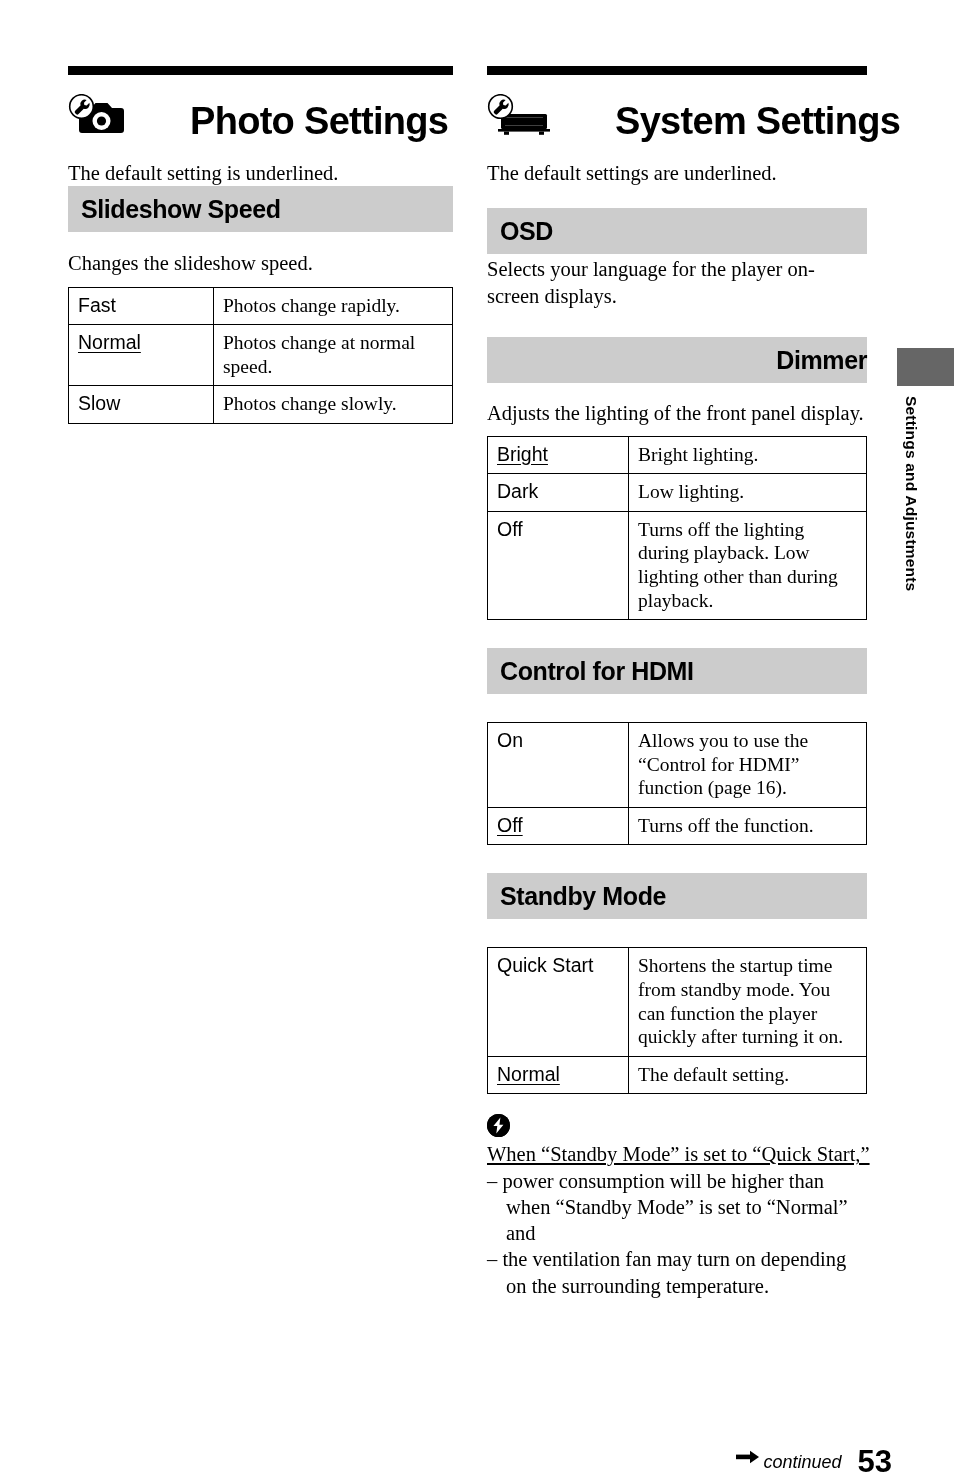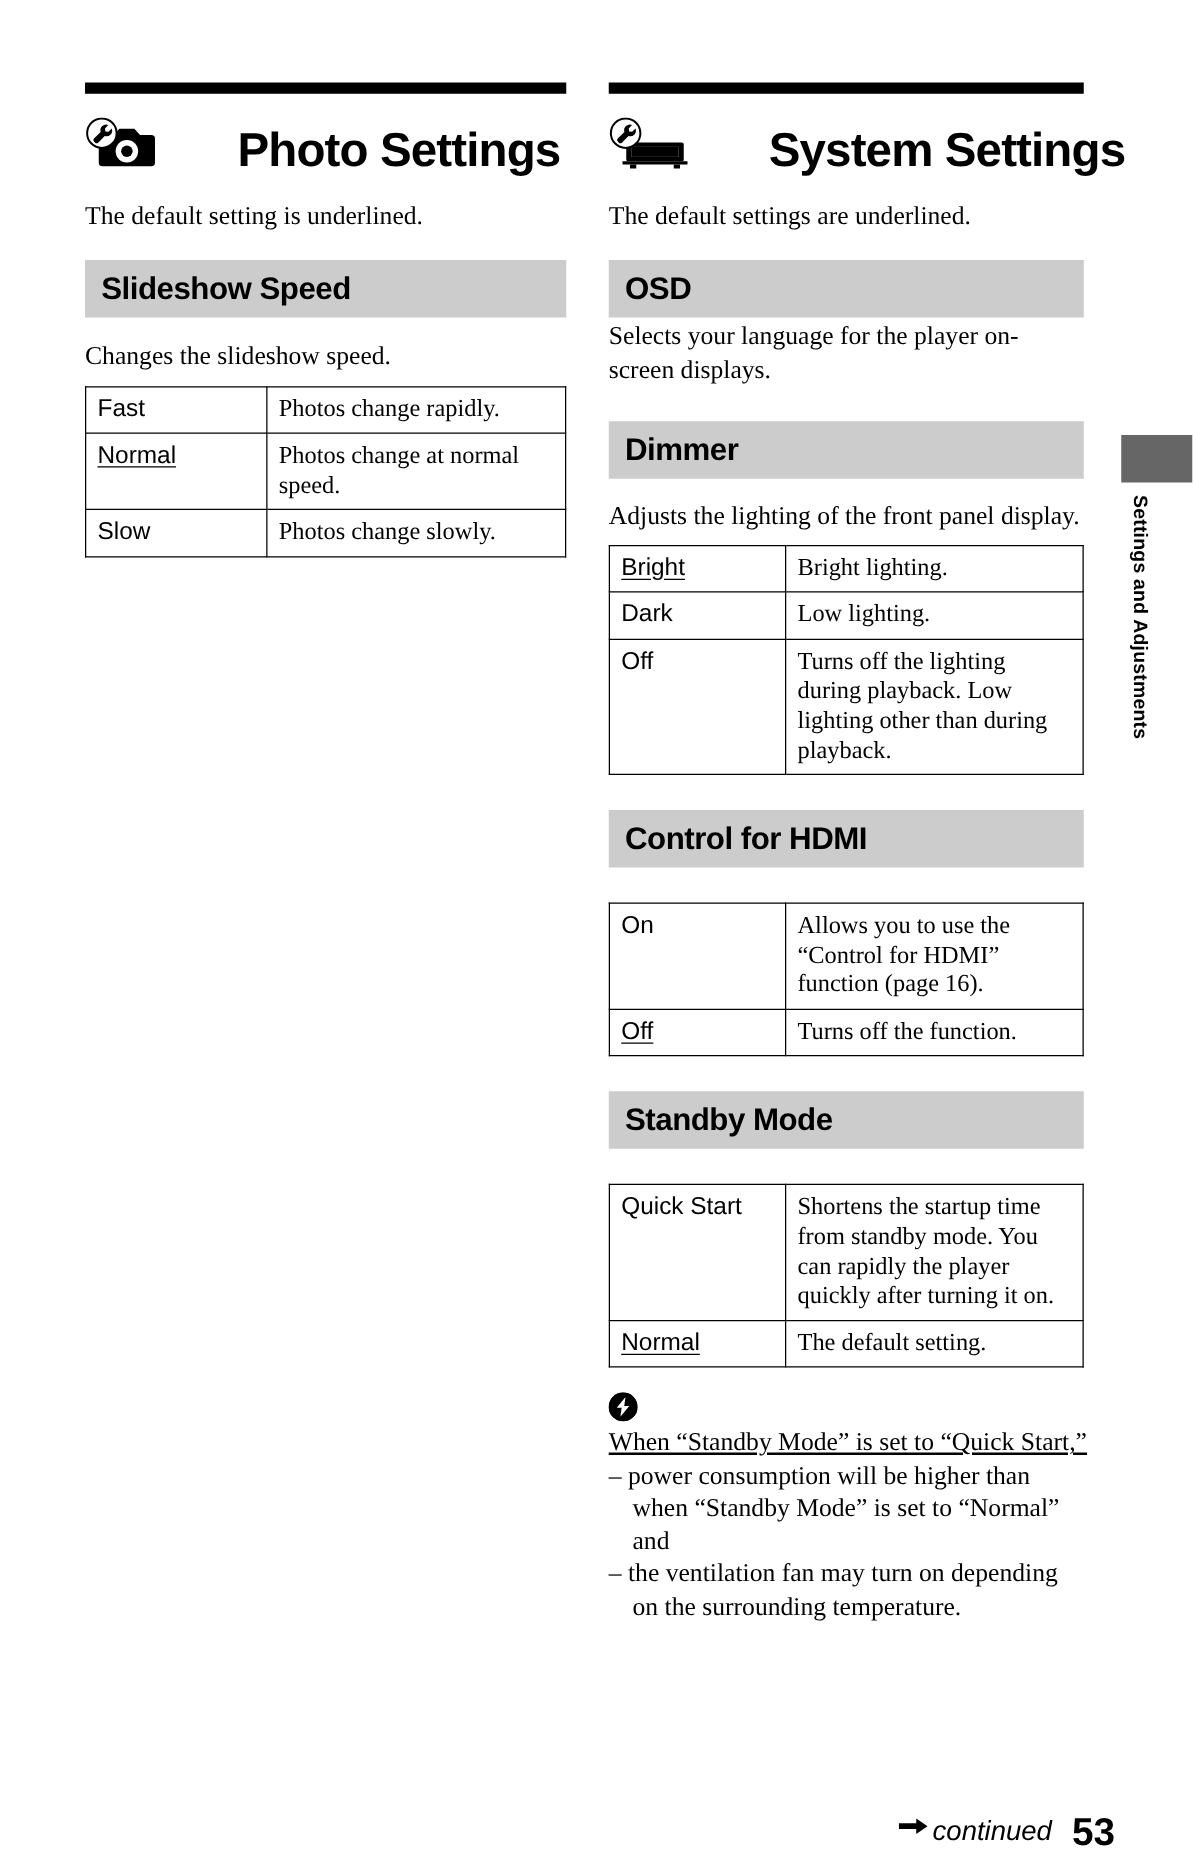--- a/index.html
+++ b/index.html
@@ -174,21 +174,21 @@
     position: absolute;
     right: 62px;
     top: 0;
     display: flex;
     align-items: baseline;
   }
   .cont-arrow { margin-right: 3px; position: relative; top: -4px; }
   .cont-word {
     font-family: "Liberation Sans", sans-serif;
     font-style: italic;
-    font-size: 22px;
+    font-size: 18px;
     font-weight: normal;
     margin-top: 34px;
   }
   .page-no {
     font-family: "Liberation Sans", sans-serif;
     font-weight: bold;
     font-size: 31px;
     margin-left: 16px;
     position: relative;
     top: 4px;
@@ -213,21 +213,21 @@
 
           <circle cx="13.5" cy="12.5" r="11.8" fill="#fff" stroke="#000" stroke-width="1.6"></circle>
           <path d="M18.6 5.9 a4.6 4.6 0 0 0 -6.1 5.6 l-5.3 5.3 a1.7 1.7 0 0 0 0 2.4 l0.9 0.9 a1.7 1.7 0 0 0 2.4 0 l5.3 -5.3 a4.6 4.6 0 0 0 5.6 -6.1 l-2.7 2.7 -2.4 -0.3 -0.3 -2.4 z" fill="#000"></path>
         </svg>
       </span>
       <span class="sec-title">Photo Settings</span>
     </div>
 
     <div class="intro">The default setting is underlined.</div>
 
-    <div class="bar" style="margin-top:22px;">
+    <div class="bar" style="">
       <span class="bar-text">Slideshow Speed</span>
     </div>
 
     <div class="para" style="margin-top:18px;">Changes the slideshow speed.</div>
 
     <table class="opt" style="margin-top:10px;">
       <colgroup>
           <col style="width:145px">
           <col>
         </colgroup>
@@ -271,21 +271,21 @@
       <span class="sec-title">System Settings</span>
     </div>
 
     <div class="intro">The default settings are underlined.</div>
 
     <div class="bar" style="margin-top:22px;">
       <span class="bar-text">OSD</span>
     </div>
     <div class="para" style="margin-top:2px;">Selects your language for the player on-screen displays.</div>
 
-    <div class="bar" style="margin-top:28px;">
+    <div class="bar" style="margin-top:28px;justify-content:flex-end;">
       <span class="bar-text">Dimmer</span>
     </div>
     <div class="para" style="margin-top:17px;">Adjusts the lighting of the front panel display.</div>
 
     <table class="opt" style="margin-top:9px;">
       <colgroup>
           <col style="width:141px">
           <col>
         </colgroup>
       <tbody>
@@ -330,21 +330,21 @@
     </div>
 
     <table class="opt" style="margin-top:28px;">
       <colgroup>
           <col style="width:141px">
           <col>
         </colgroup>
       <tbody>
         <tr>
           <td class="name"><span>Quick Start</span></td>
-          <td class="desc">Shortens the startup time from standby mode. You can rapidly the player quickly after turning it on.</td>
+          <td class="desc">Shortens the startup time from standby mode. You can function the player quickly after turning it on.</td>
         </tr>
         <tr>
           <td class="name"><span class="und">Normal</span></td>
           <td class="desc">The default setting.</td>
         </tr>
       </tbody>
     </table>
 
     <div style="margin-top:20px;">
       <span class="note-icon">

